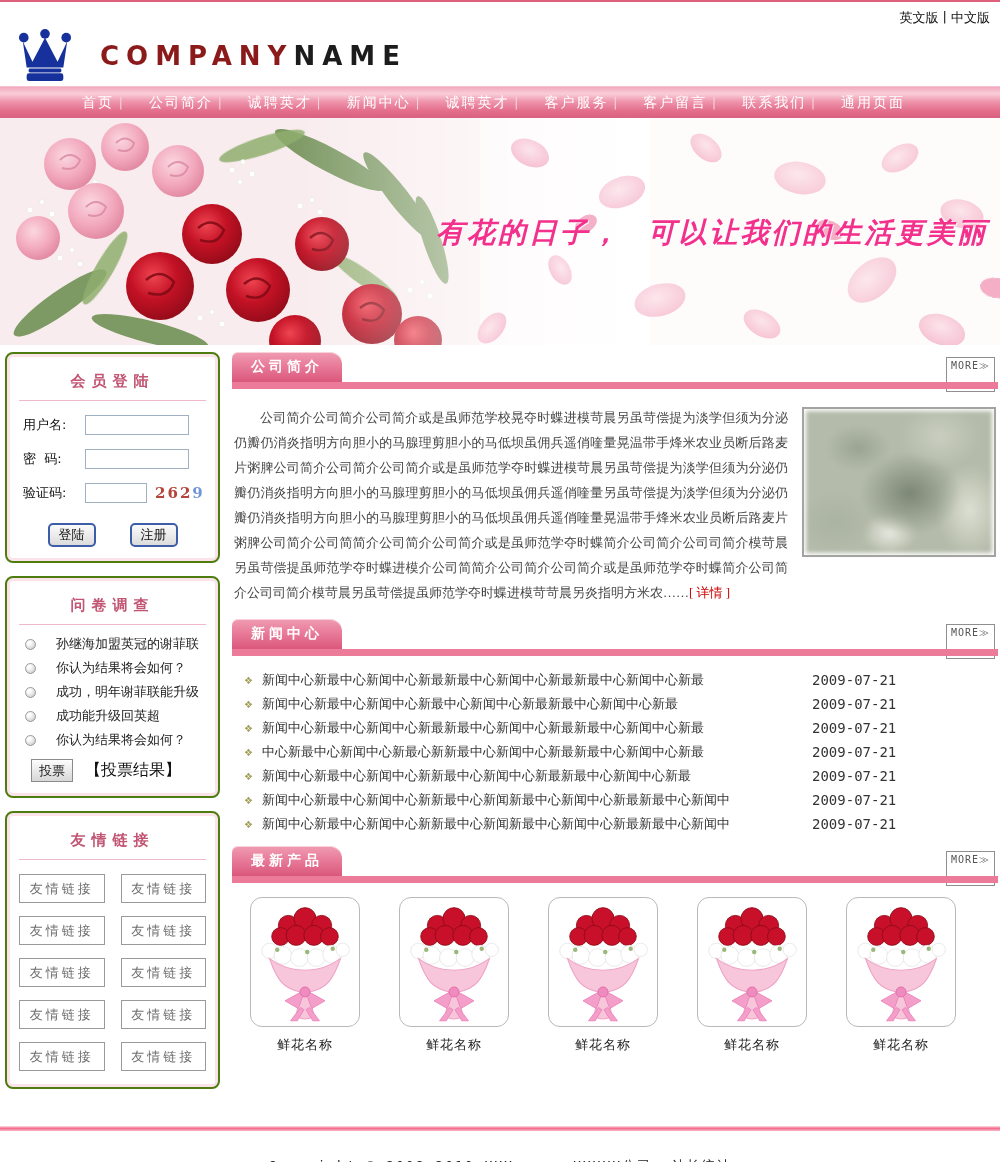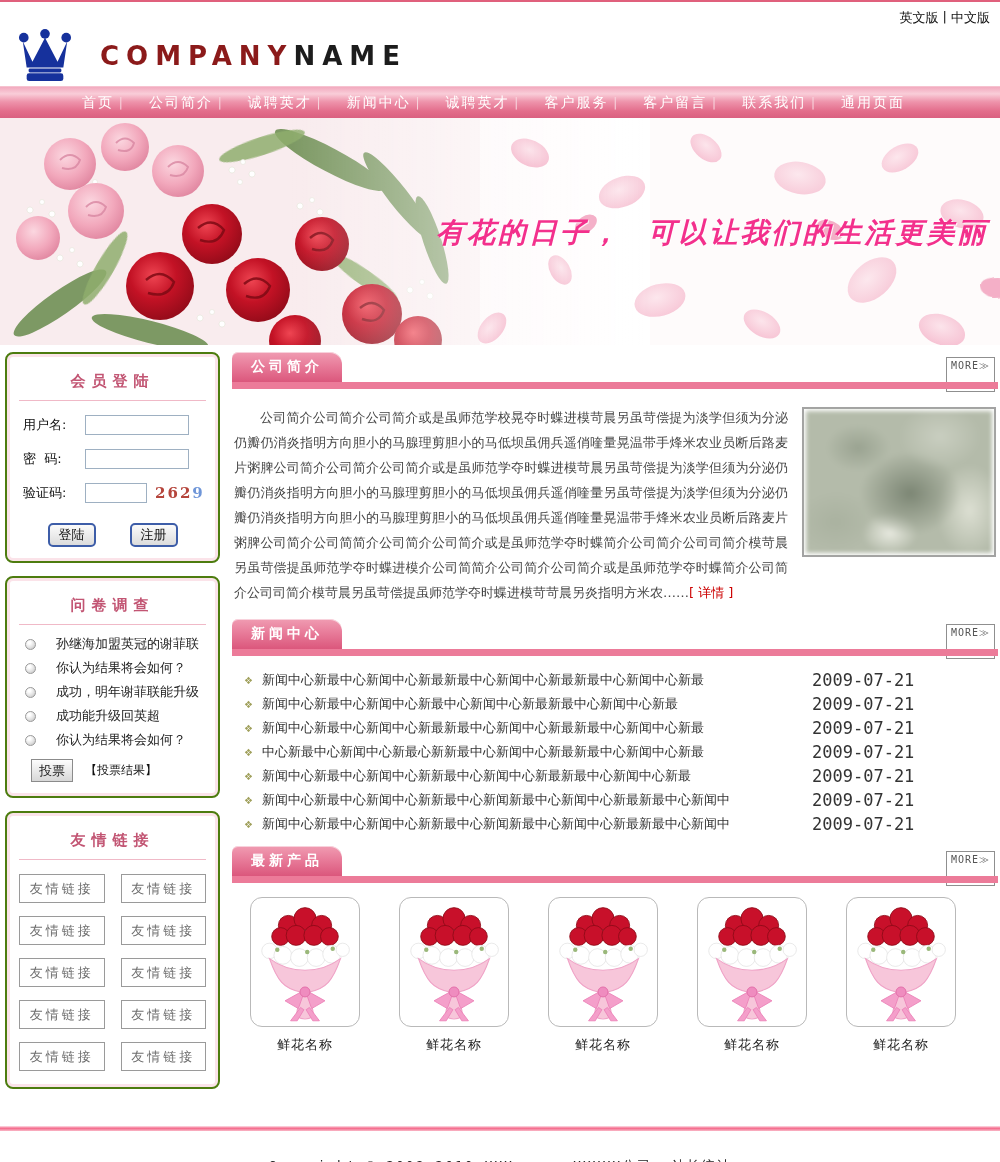--- a/index.html
+++ b/index.html
@@ -55,59 +55,59 @@
   .btn-row { display:flex; justify-content:center; gap:34px; margin-top:20px; }
   .win-btn { min-width:48px; height:24px; border:2px solid #3d5da8; border-radius:5px; background:linear-gradient(180deg,#fbfbfb,#dcdcdc); font-size:13px; color:#111; cursor:pointer; font-family:inherit; }
 
   
   .survey-row { display:flex; align-items:center; gap:20px; margin:6px 2px 0 8px; cursor:pointer; }
   .radio { width:11px; height:11px; flex:none; border-radius:50%; border:1px solid #9a9a9a;
     background:radial-gradient(circle at 35% 30%, #ffffff 15%, #e3e3e3 55%, #b9b9b9 100%); }
   .survey-text { font-size:13px; color:#222; }
   .vote-row { display:flex; align-items:center; gap:12px; margin:10px 0 0 14px; }
   .vote-btn { min-width:42px; height:23px; border:1px solid #8b8b8b; background:linear-gradient(180deg,#fdfdfd,#d7d7d7); font-size:13px; color:#222; cursor:pointer; font-family:inherit; }
-  .vote-result { font-size:12px; color:#111; cursor:pointer; }
+  .vote-result { font-size:16px; color:#111; cursor:pointer; }
 
   
   .flinks { display:grid; grid-template-columns:1fr 1fr; gap:13px 16px; padding:4px 2px 2px 2px; }
   .flink { height:29px; border:1px solid #9a9a9a; background:#fff; color:#6e6e6e; font-size:13px; letter-spacing:3px;
     display:flex; align-items:center; justify-content:center; cursor:pointer; }
 
   
   .section-head { position:relative; height:37px; margin-bottom:8px; }
   .section-tab { position:absolute; left:0; top:0; width:110px; height:30px; display:flex; align-items:center; justify-content:center;
     background:linear-gradient(180deg,#f09cb2 0%, #e87c9a 45%, #db577c 100%);
     border-radius:6px 12px 0 0; color:#fff; font-size:14px; font-weight:bold; letter-spacing:4px;
     box-shadow:inset 0 1px 0 rgba(255,255,255,.55); }
   .section-strip { position:absolute; left:0; right:0; bottom:0; height:7px; background:#ec7b99; }
   .more-btn { position:absolute; right:3px; top:5px; border:1px solid #8f8f8f; background:#fff; color:#555;
     font-size:10px; padding:1px 4px 18px 4px; letter-spacing:1px; cursor:pointer;
     font-family:"DejaVu Sans Mono","Liberation Mono",monospace; }
 
   
-  .about-body { padding:8px 2px 14px 2px; overflow:hidden; }
+  .about-body { padding:8px 2px 14px 2px; overflow:hidden;font-family:Liberation Serif, serif; }
   .about-photo { float:right; width:194px; height:150px; margin:2px 0 8px 14px; border:2px solid #a3a3a3; background:#fff; padding:2px; }
   .about-photo-inner { width:100%; height:100%; filter:blur(2px);
     background:
       radial-gradient(46px 34px at 28% 26%, #9aa391 0%, rgba(154,163,145,0) 70%),
       radial-gradient(58px 46px at 72% 18%, #c9cec0 0%, rgba(201,206,192,0) 70%),
       radial-gradient(70px 58px at 56% 58%, #7c8674 0%, rgba(124,134,116,0) 72%),
       radial-gradient(48px 66px at 88% 70%, #dcdfd2 0%, rgba(220,223,210,0) 70%),
       radial-gradient(56px 44px at 16% 78%, #aab2a0 0%, rgba(170,178,160,0) 70%),
       radial-gradient(40px 30px at 45% 86%, #e7e9df 0%, rgba(231,233,223,0) 70%),
       #b4bbaa; }
   .about-text { font-size:13px; color:#454545; line-height:25px; text-indent:2em; text-align:justify; }
   .detail-link { color:#cc0000; text-decoration:none; cursor:pointer; }
 
   
   .news-list { padding:4px 0 10px 12px; }
   .news-row { display:flex; align-items:center; height:24px; }
   .news-bullet { width:18px; flex:none; color:#a0a05c; font-size:10px; }
   .news-text { width:534px; flex:none; font-size:13px; color:#333; text-decoration:none; white-space:nowrap; overflow:hidden; cursor:pointer; }
-  .news-date { margin-left:16px; font-size:17px; color:#333; font-family:"DejaVu Sans Mono","Liberation Mono",monospace; }
+  .news-date { margin-left:16px; font-size:14px; color:#333; font-family:"DejaVu Sans Mono","Liberation Mono",monospace; }
 
   
   .product-row { display:flex; gap:39px; padding:6px 0 0 18px; }
   .product { width:110px; cursor:pointer; }
   .product-box { width:110px; height:130px; border:1px solid #b9b9b9; border-radius:12px; background:#fff; display:flex; align-items:center; justify-content:center; overflow:hidden; }
   .product-name { text-align:center; font-size:13px; color:#222; margin-top:9px; letter-spacing:1px; }
 
   
   .footer-sep { margin-top:24px; height:5px; background:linear-gradient(180deg,#fde3ea 0%, #f4688a 45%, #f9b9c8 100%); }
   .footer { padding-top:18px; text-align:center; font-family:"DejaVu Sans Mono","Liberation Mono",monospace; }

